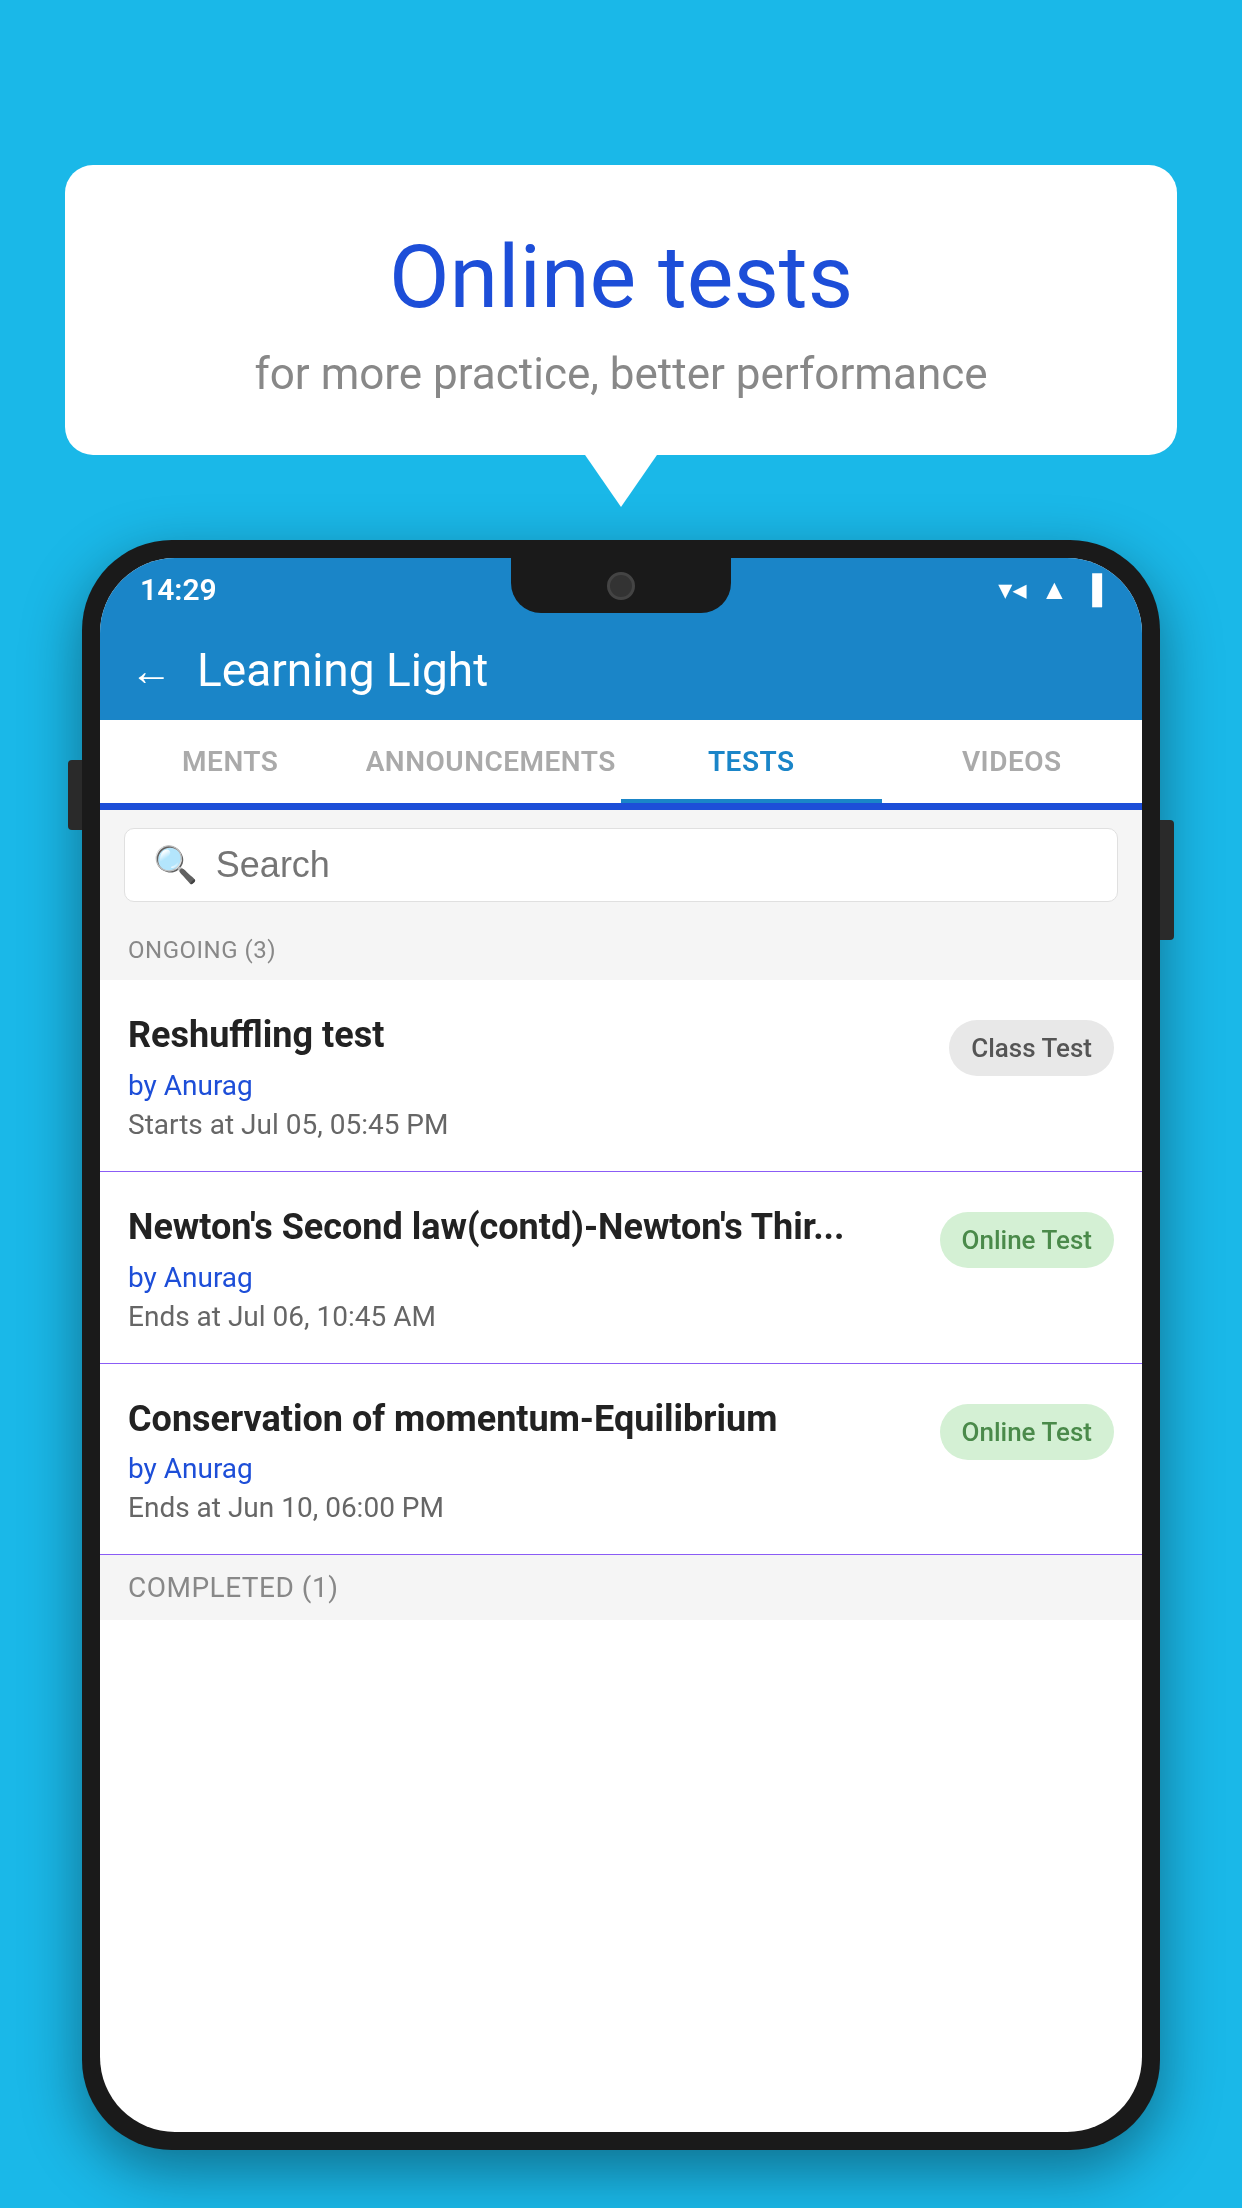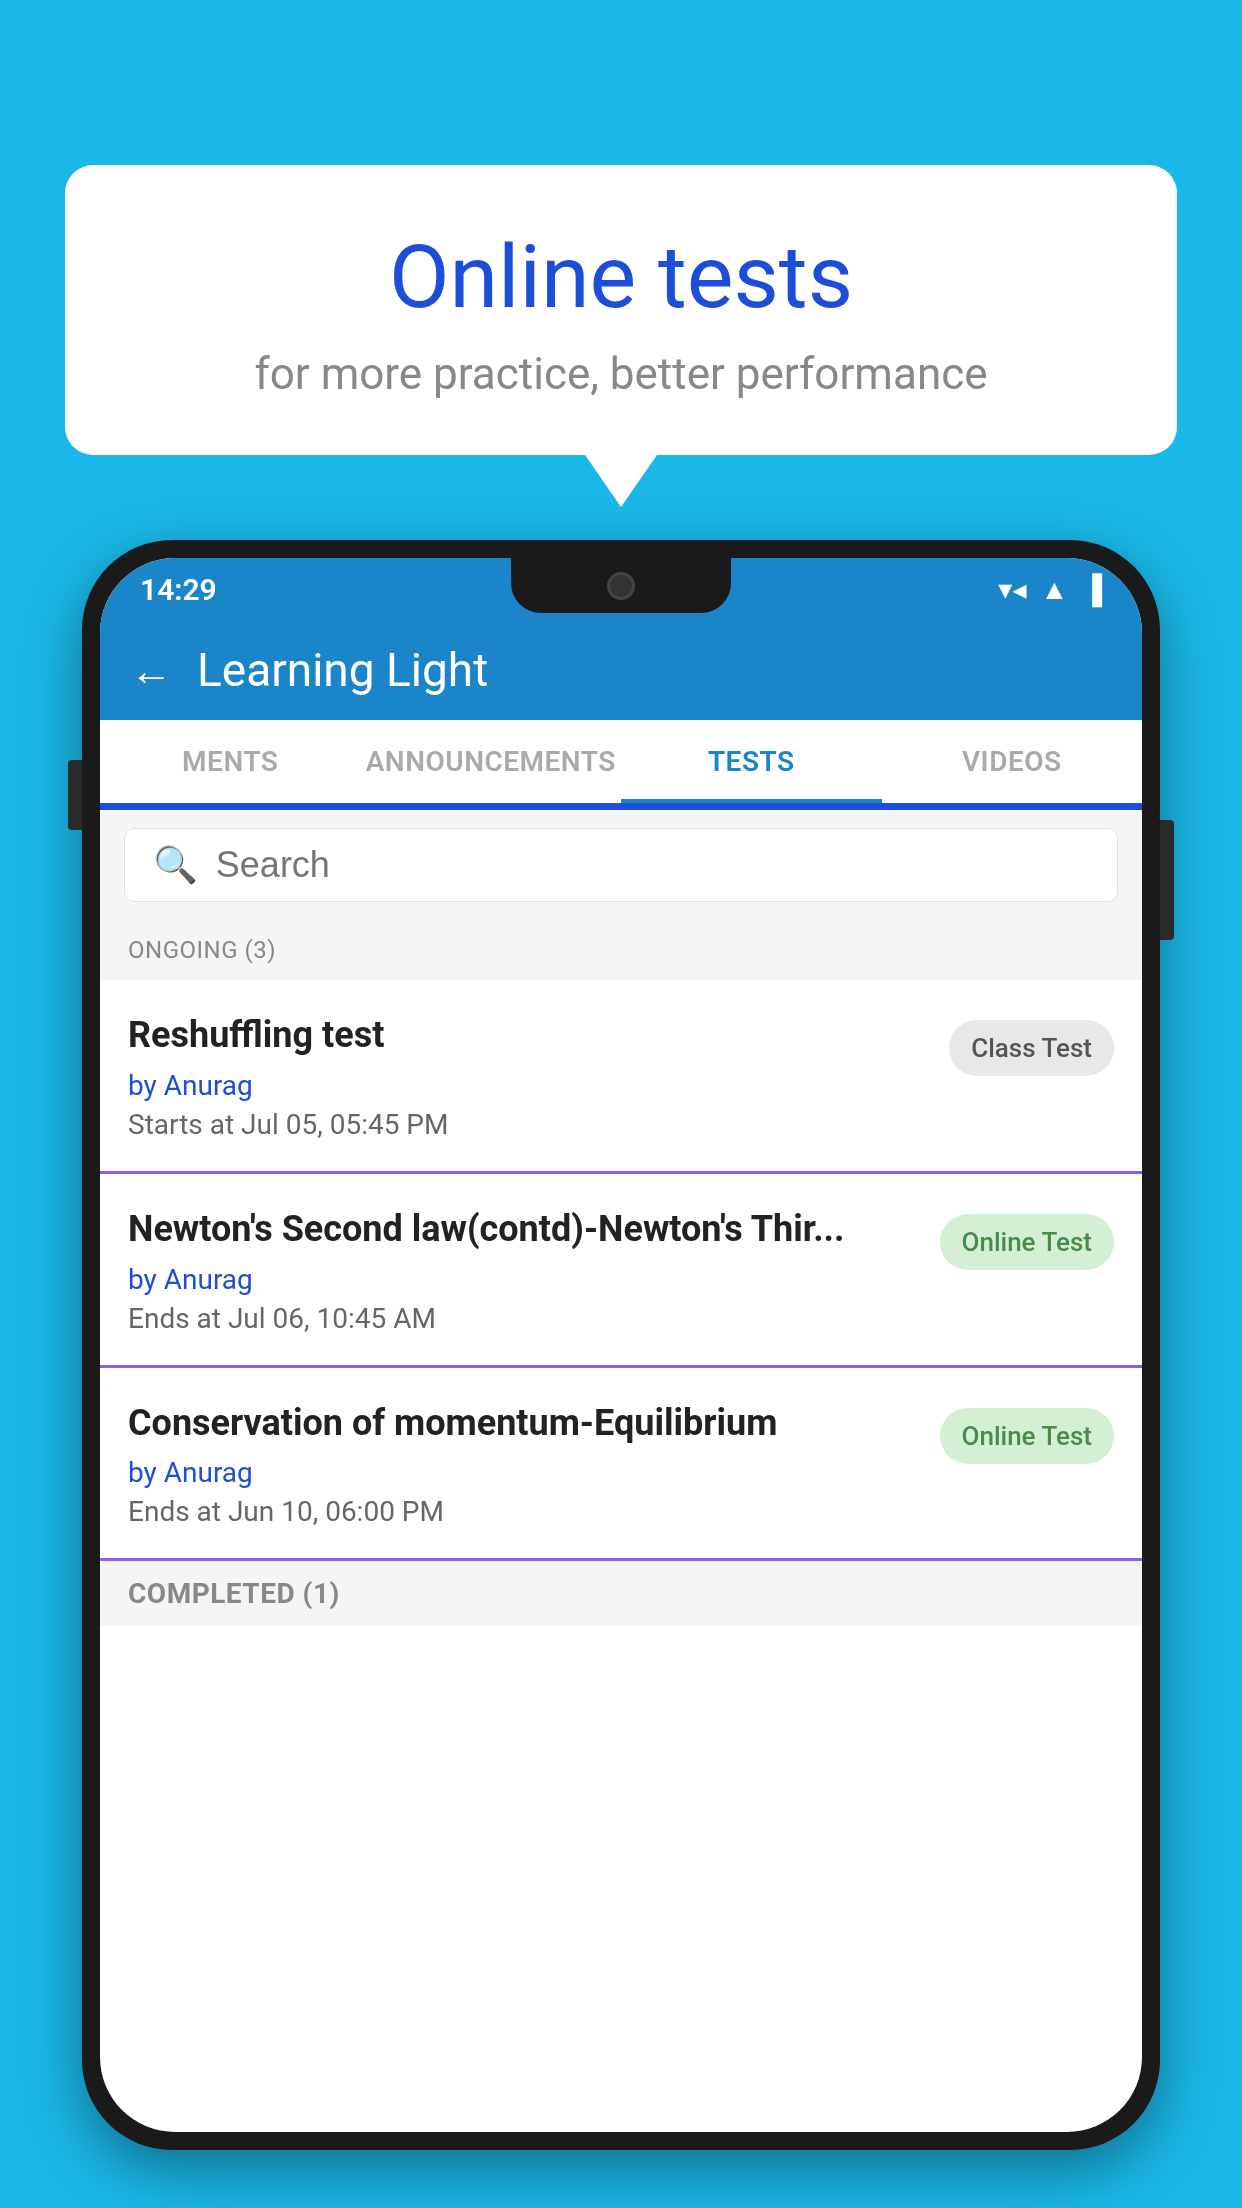--- a/index.html
+++ b/index.html
@@ -238,21 +238,21 @@
       font-size: 24px;
       color: #888;
       font-weight: 400;
       letter-spacing: 0.5px;
       flex-shrink: 0;
     }
 
     
     .test-item {
       padding: 32px 28px 30px;
-      border-bottom: 3px solid #8b5cf6;
+      border-bottom: 1px solid #8b5cf6;
       display: flex;
       align-items: flex-start;
       background: white;
     }
     .test-info {
       flex: 1;
       margin-right: 20px;
     }
     .test-name {
       font-size: 36px;
@@ -292,21 +292,21 @@
       background: #d4f0d4;
       color: #4a8a4a;
     }
 
     
     .completed-section-header {
       background: #f5f5f5;
       padding: 16px 28px;
       font-size: 28px;
       color: #888;
-      font-weight: 700;
+      font-weight: 400;
       letter-spacing: 0.5px;
     }
   </style>
 </head>
 <body>
 
 <div style="position:absolute;top:0;left:0;width:100%;height:100%;background:#1ab8e8;"></div>
 
 <div class="speech-bubble">
   <div class="bubble-title">Online tests</div>

